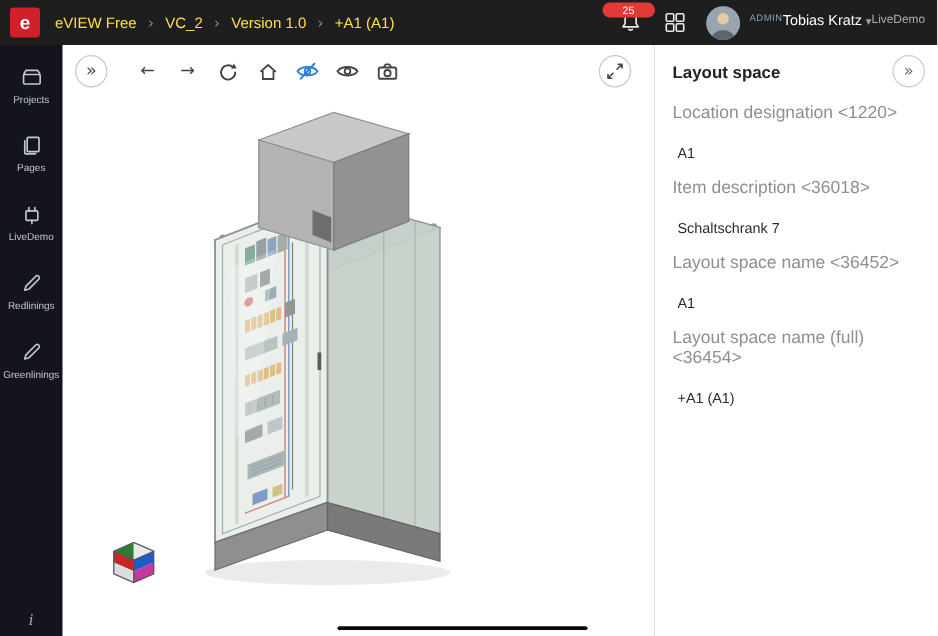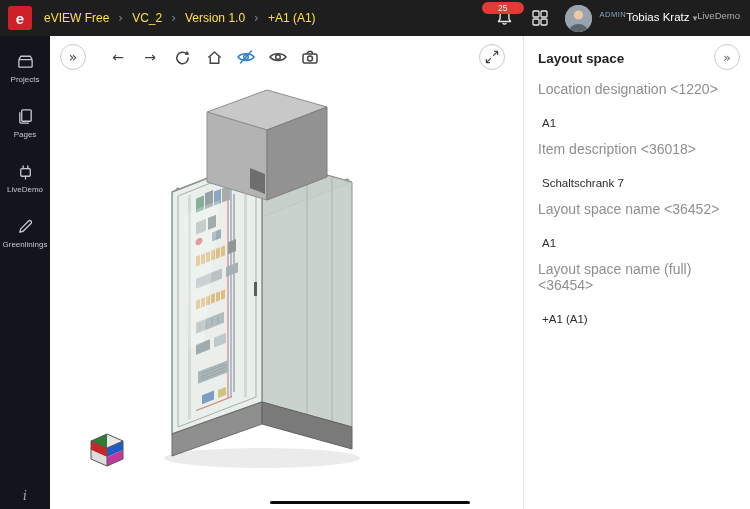--- a/index.html
+++ b/index.html
@@ -136,20 +136,26 @@
       <svg width="19" height="19" viewBox="0 0 20 20">
         <rect x="5" y="7" width="10" height="8" rx="1" fill="none" stroke="currentColor" stroke-width="1.4"></rect>
         <path d="M7.5 7 V4.2 M12.5 7 V4.2 M10 15 V17.8" fill="none" stroke="currentColor" stroke-width="1.4" stroke-linecap="round"></path>
       </svg>
       <span class="lbl">LiveDemo</span>
     </div>
     <div class="side-item">
       <svg width="19" height="19" viewBox="0 0 20 20">
         <path d="M4 16 L5 12.5 L13.5 4 A1.8 1.8 0 0 1 16 6.5 L7.5 15 L4 16 Z" fill="none" stroke="currentColor" stroke-width="1.4" stroke-linejoin="round"></path>
       </svg>
+      <span class="lbl">Redlinings</span>
+    </div>
+    <div class="side-item">
+      <svg width="19" height="19" viewBox="0 0 20 20">
+        <path d="M4 16 L5 12.5 L13.5 4 A1.8 1.8 0 0 1 16 6.5 L7.5 15 L4 16 Z" fill="none" stroke="currentColor" stroke-width="1.4" stroke-linejoin="round"></path>
+      </svg>
       <span class="lbl">Greenlinings</span>
     </div>
     <div class="side-info">i</div>
   </nav>
 
   <main class="main">
     <div class="vtoolbar">
       <div class="vt-btn circle">
         <span class="txt-icon">»</span>
       </div>

